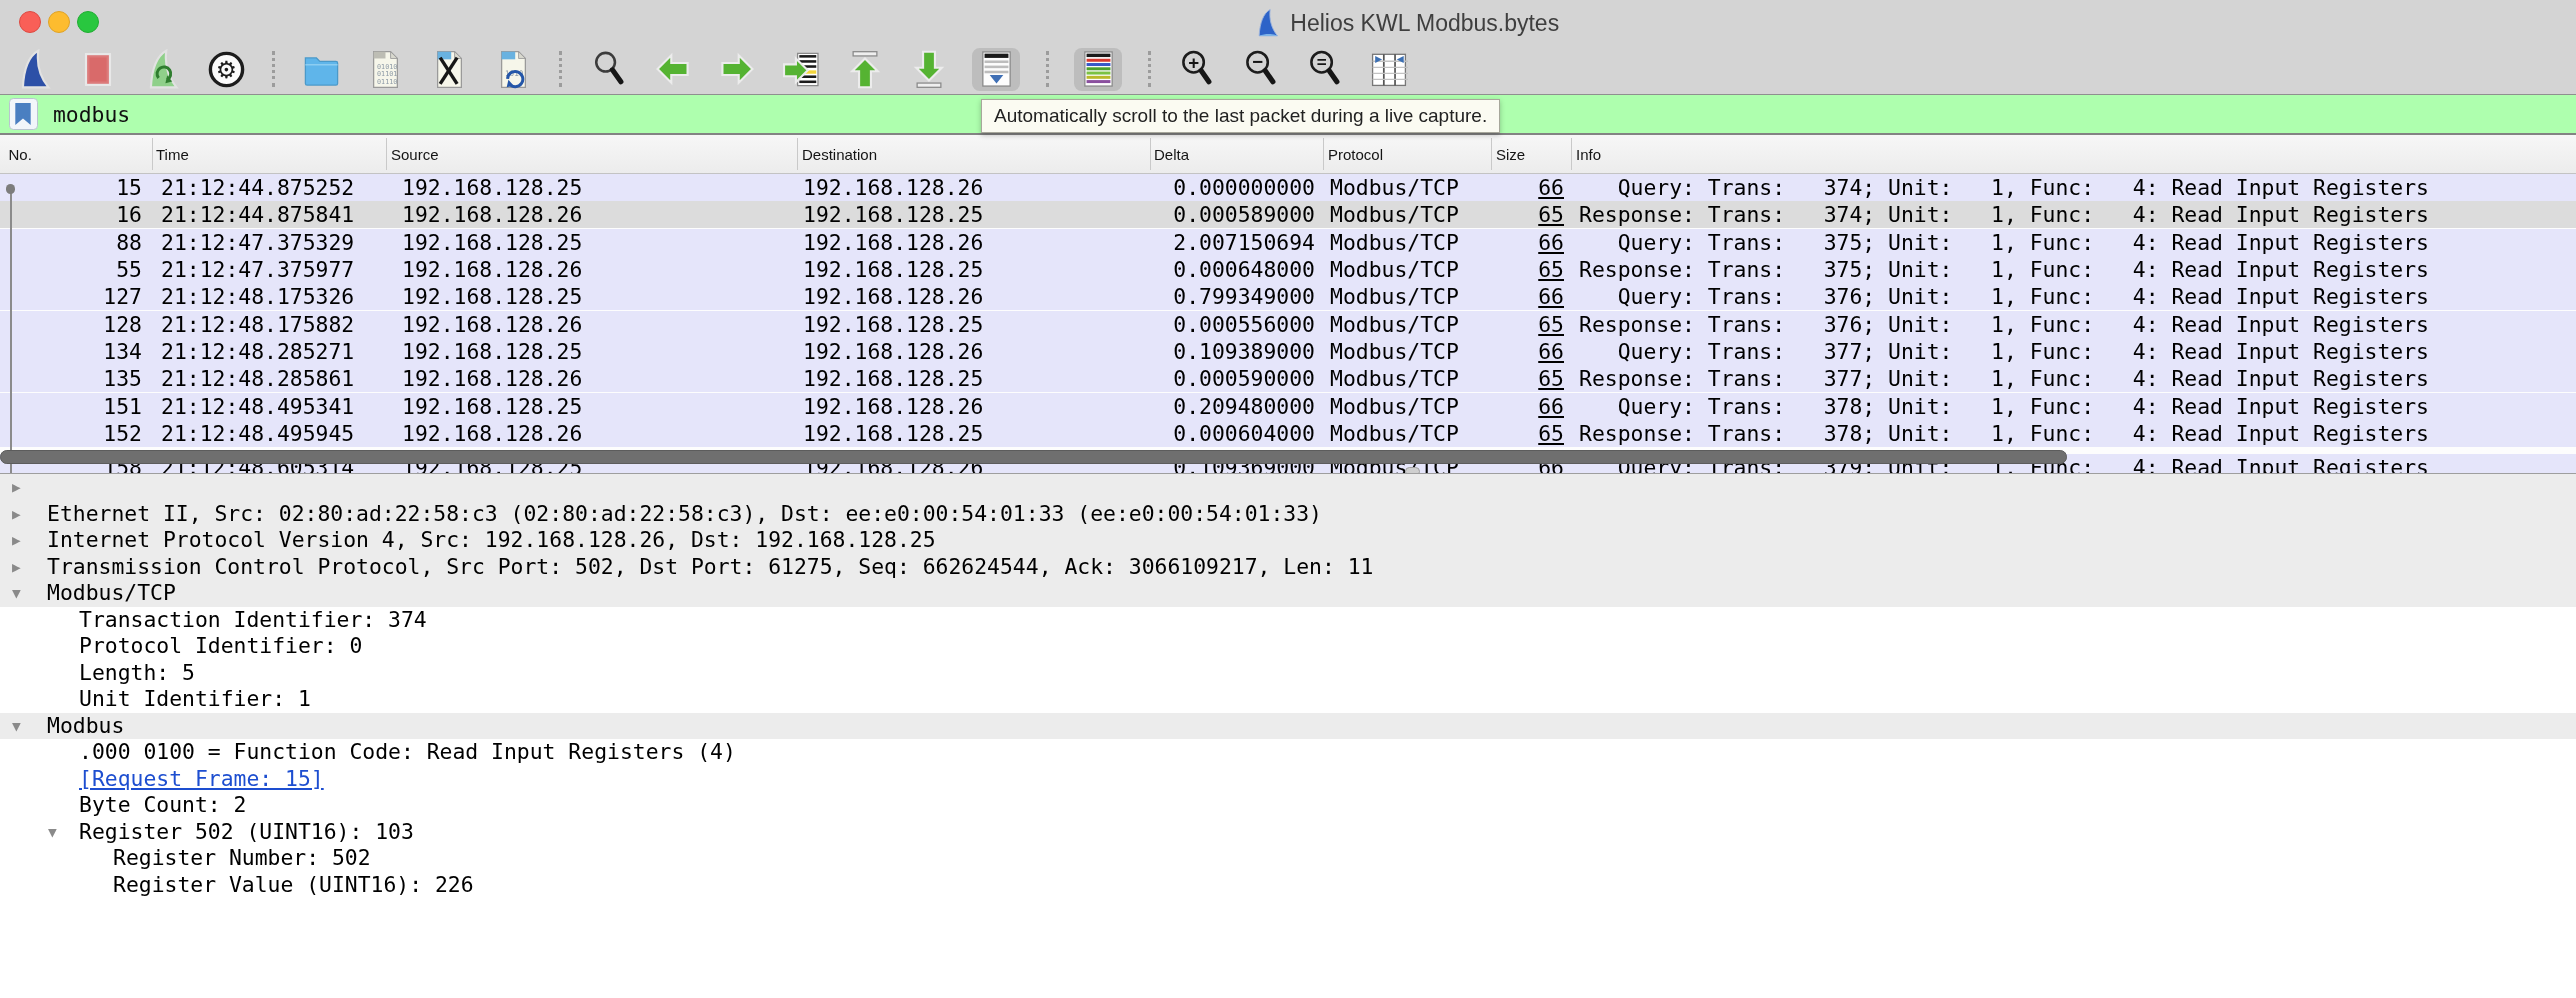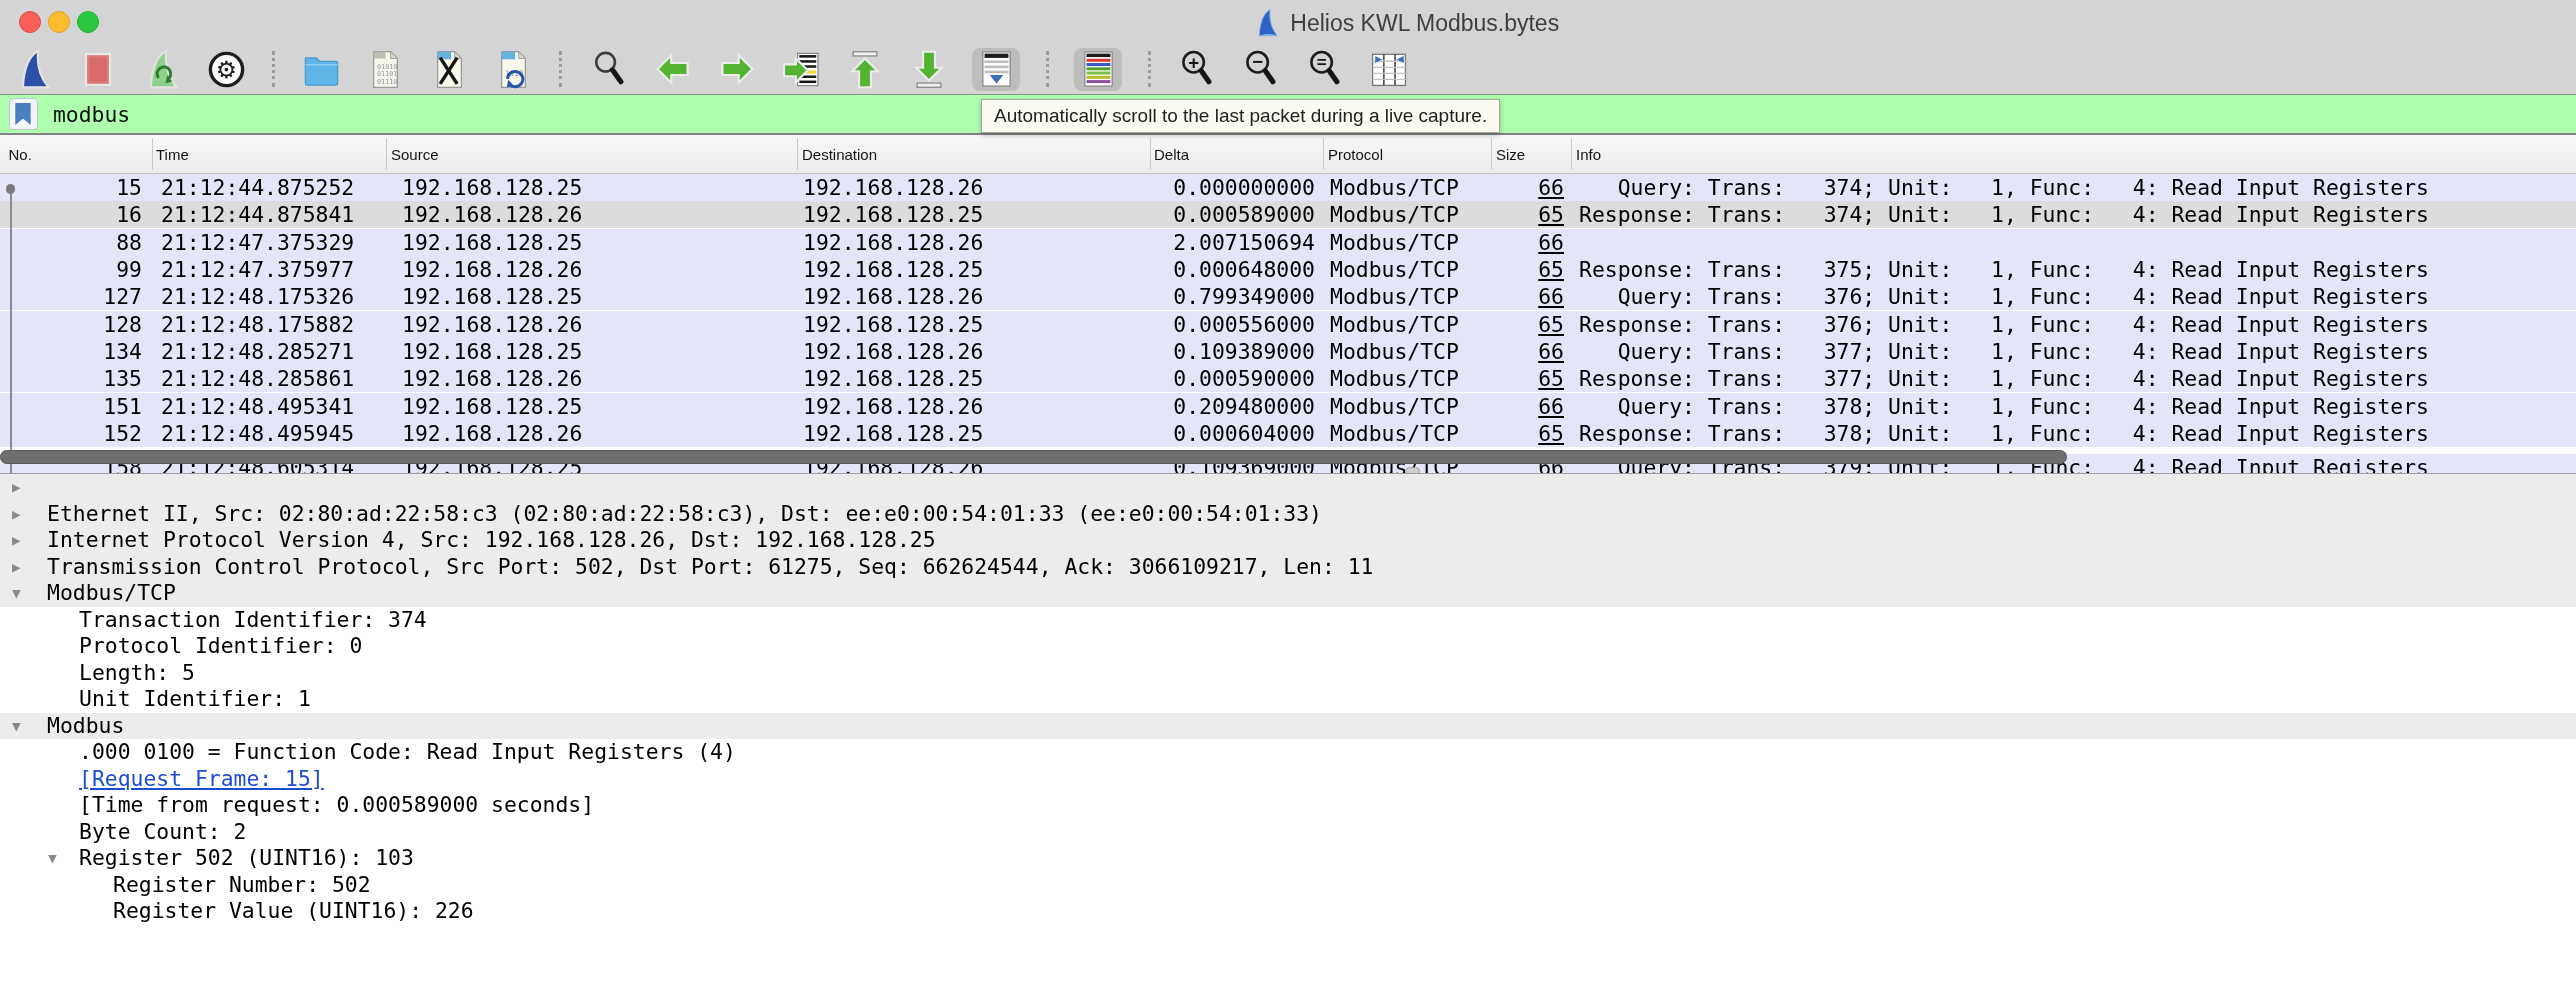--- a/index.html
+++ b/index.html
@@ -358,37 +358,38 @@
     <span class="cell c-no">127</span>
     <span class="cell c-time">21:12:48.175326</span>
     <span class="cell c-src">192.168.128.25</span>
     <span class="cell c-dst">192.168.128.26</span>
     <span class="cell c-delta">0.799349000</span>
     <span class="cell c-proto">Modbus/TCP</span>
     <span class="cell c-size">66</span>
     <span class="cell c-info">   Query: Trans:   376; Unit:   1, Func:   4: Read Input Registers</span>
   </div>
       <div class="prow" style="top: 82px;">
-    <span class="cell c-no">99</span>
+    <span class="cell c-no">55</span>
     <span class="cell c-time">21:12:47.375977</span>
     <span class="cell c-src">192.168.128.26</span>
     <span class="cell c-dst">192.168.128.25</span>
     <span class="cell c-delta">0.000648000</span>
     <span class="cell c-proto">Modbus/TCP</span>
     <span class="cell c-size">65</span>
     <span class="cell c-info">Response: Trans:   375; Unit:   1, Func:   4: Read Input Registers</span>
   </div>
       <div class="prow" style="top: 55px;">
     <span class="cell c-no">88</span>
     <span class="cell c-time">21:12:47.375329</span>
     <span class="cell c-src">192.168.128.25</span>
     <span class="cell c-dst">192.168.128.26</span>
     <span class="cell c-delta">2.007150694</span>
     <span class="cell c-proto">Modbus/TCP</span>
     <span class="cell c-size">66</span>
+    <span class="cell c-info">   Query: Trans:   375; Unit:   1, Func:   4: Read Input Registers</span>
   </div>
       <div class="prow sel" style="top: 27px;">
     <span class="cell c-no">16</span>
     <span class="cell c-time">21:12:44.875841</span>
     <span class="cell c-src">192.168.128.26</span>
     <span class="cell c-dst">192.168.128.25</span>
     <span class="cell c-delta">0.000589000</span>
     <span class="cell c-proto">Modbus/TCP</span>
     <span class="cell c-size">65</span>
     <span class="cell c-info">Response: Trans:   374; Unit:   1, Func:   4: Read Input Registers</span>
@@ -453,24 +454,20 @@
     <div class="drow lvl1">
     <span class="expander"></span>
     <span class="dtext">.000 0100 = Function Code: Read Input Registers (4)</span>
   </div>
     <div class="drow lvl1">
     <span class="expander"></span>
     <span class="dtext link">[Request Frame: 15]</span>
   </div>
     <div class="drow lvl1">
     <span class="expander"></span>
-    <span class="dtext">[Time from request: 0.000589000 seconds]</span>
-  </div>
-    <div class="drow lvl1">
-    <span class="expander"></span>
     <span class="dtext">Byte Count: 2</span>
   </div>
     <div class="drow lvl1">
     <span class="expander">▼</span>
     <span class="dtext">Register 502 (UINT16): 103</span>
   </div>
     <div class="drow lvl2">
     <span class="expander"></span>
     <span class="dtext">Register Number: 502</span>
   </div>

